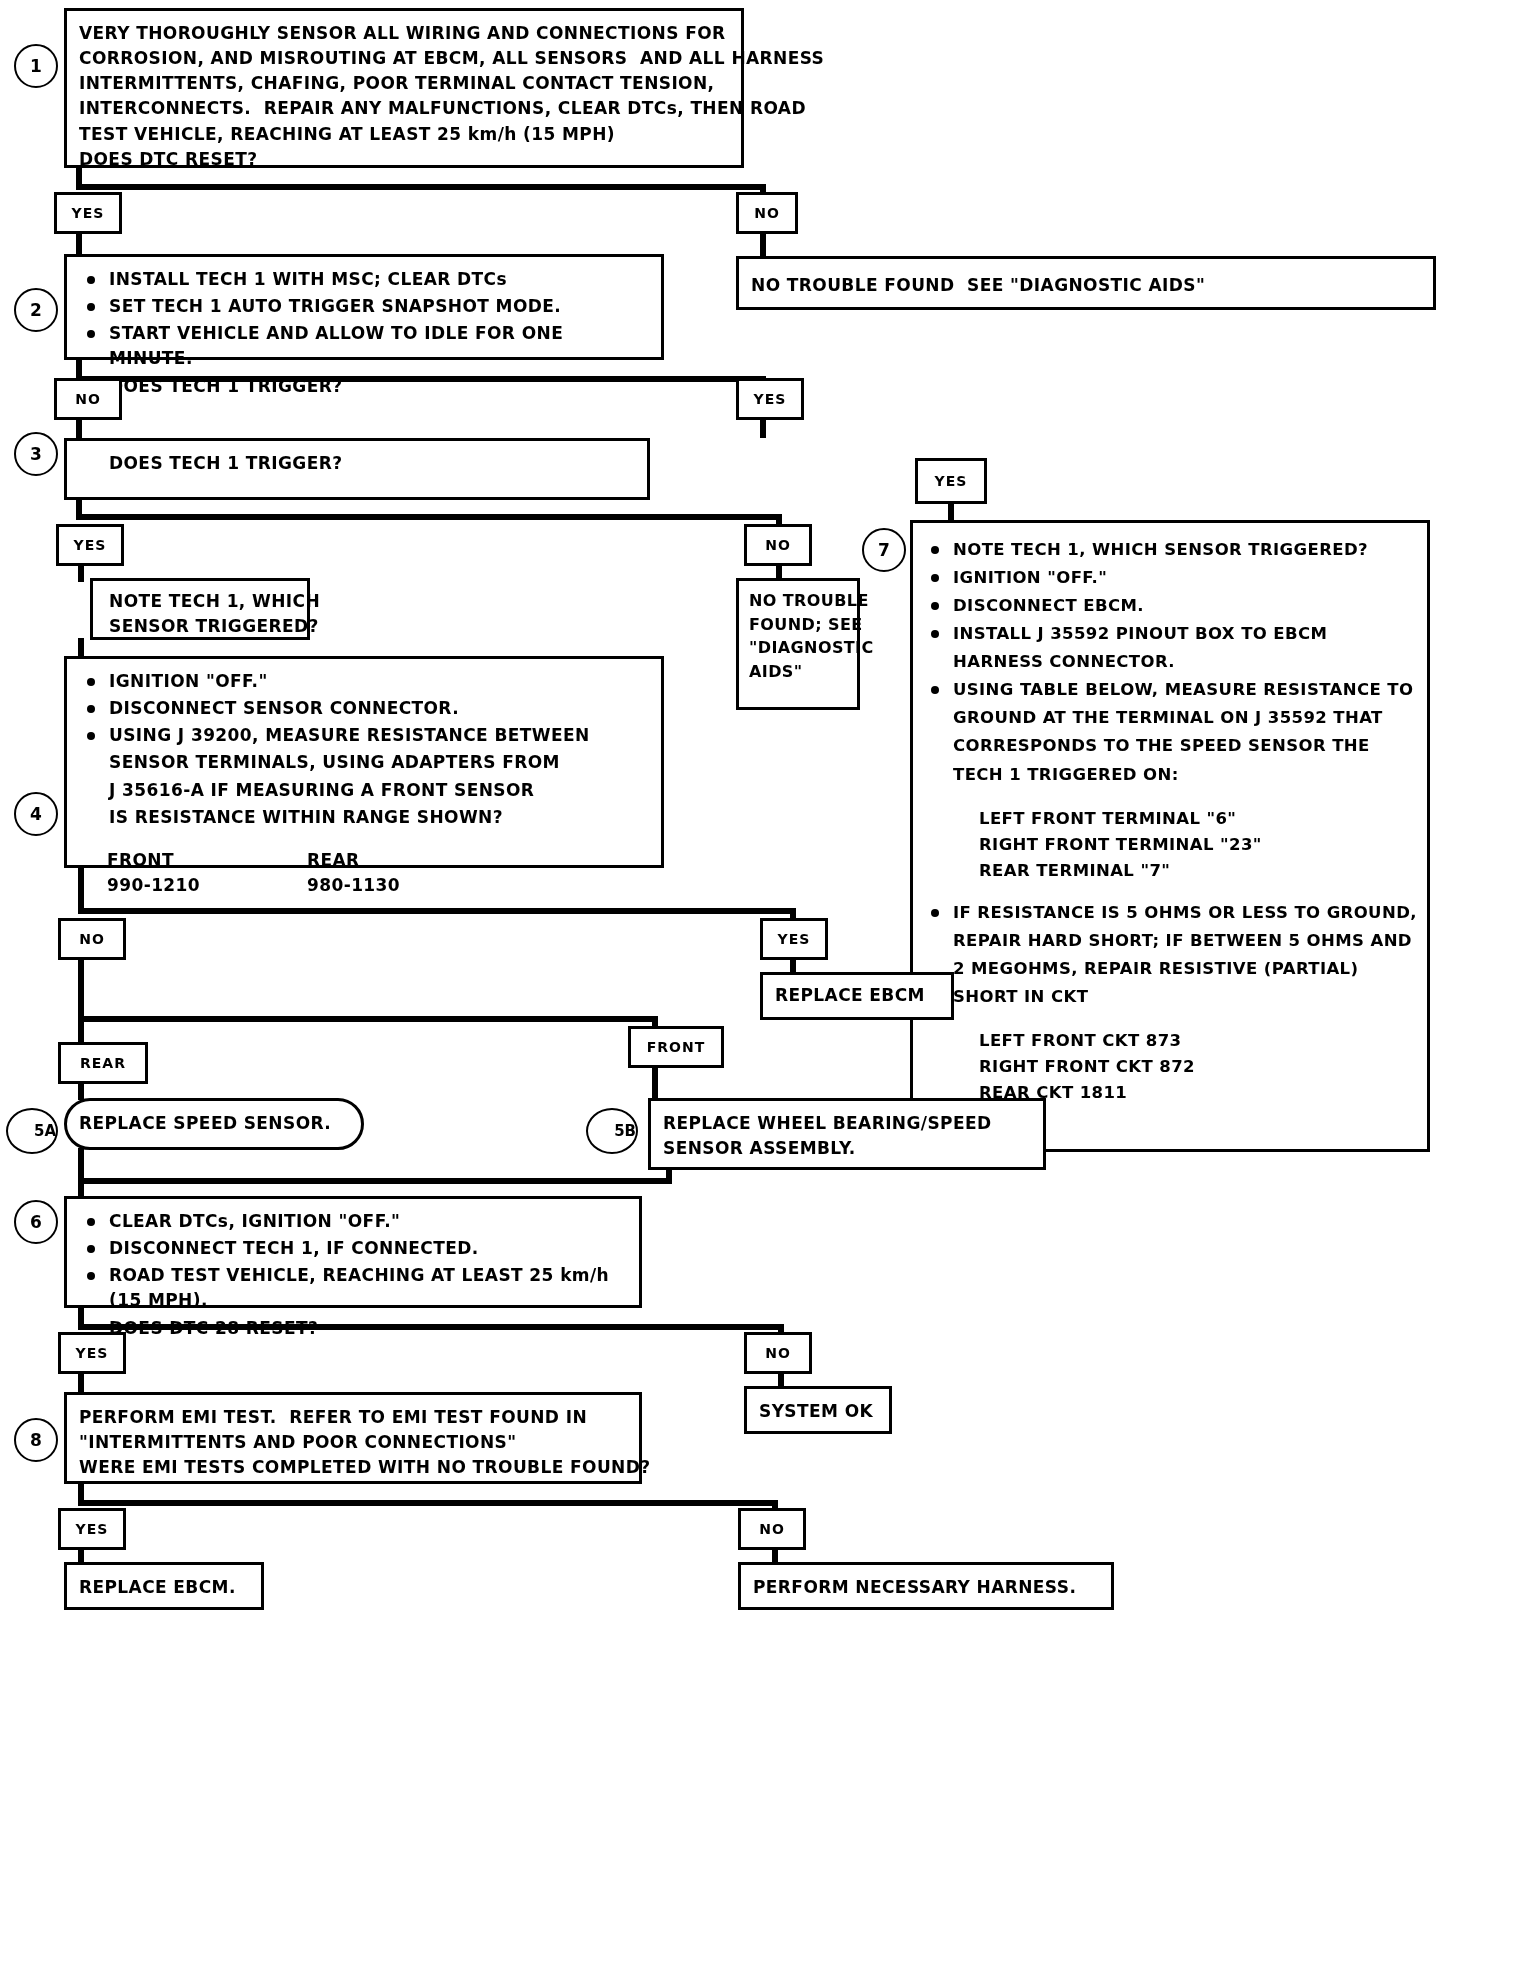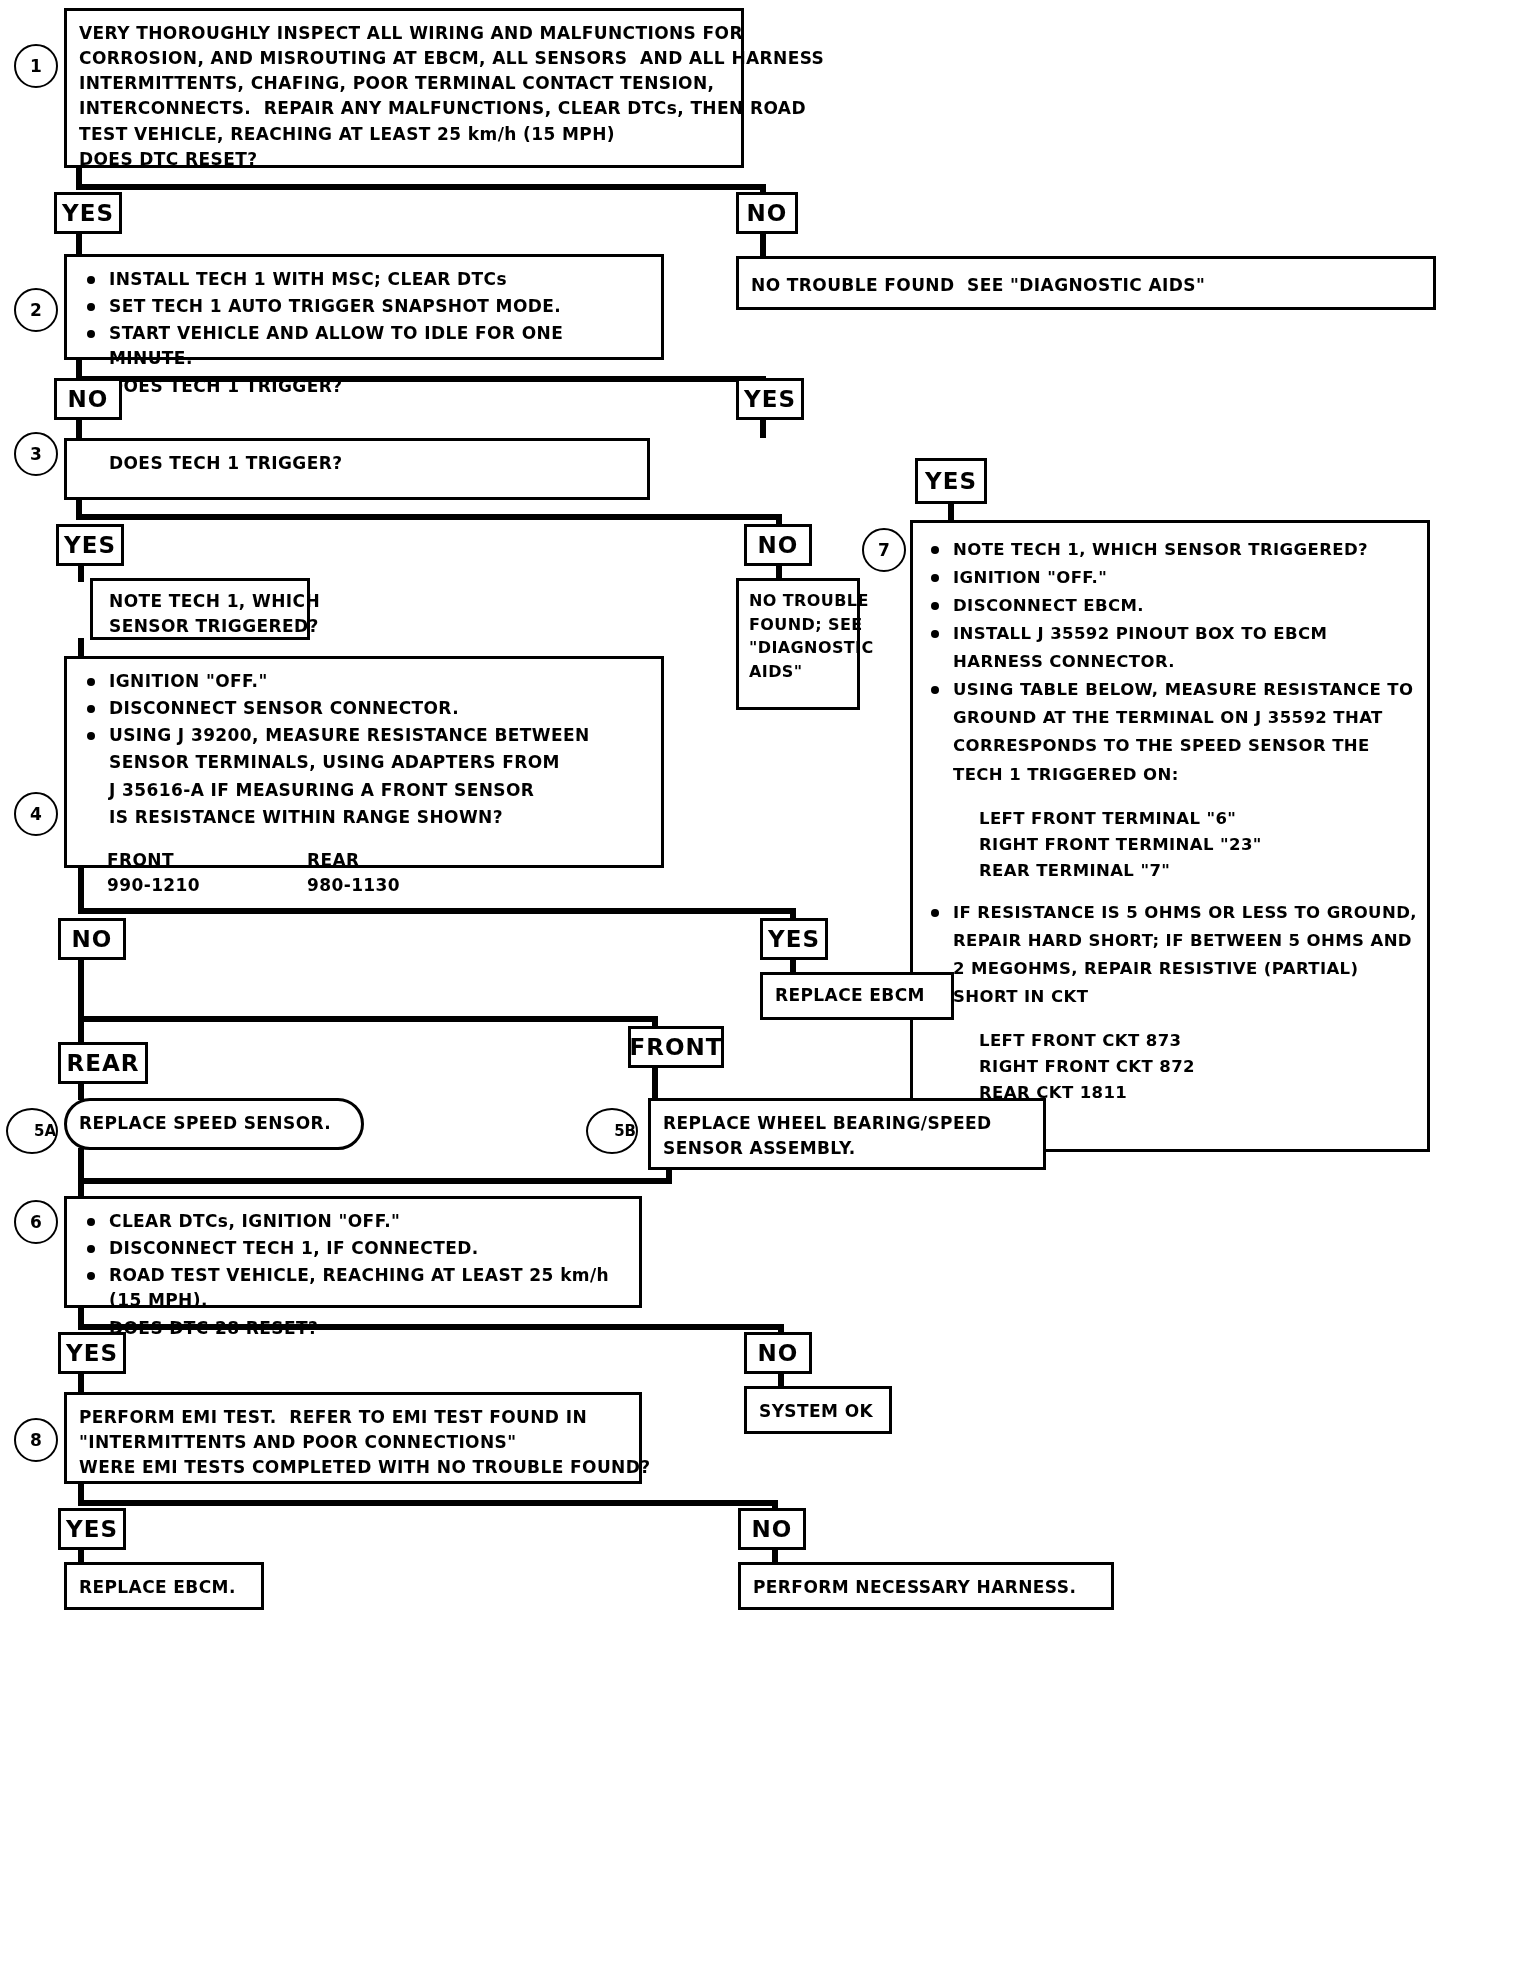--- a/index.html
+++ b/index.html
@@ -29,21 +29,21 @@
   }
   .box .ln{white-space:pre;}
   .small-box{
     position:absolute;
     box-sizing:border-box;
     border:3px solid #000;
     background:#fff;
     display:flex;
     align-items:center;
     justify-content:center;
-    font-size:23px;
+    font-size:14px;
     font-weight:bold;
     letter-spacing:1px;
     z-index:6;
   }
   .circle{
     position:absolute;
     box-sizing:border-box;
     width:44px;height:44px;
     border:2px solid #000;
     border-radius:50%;
@@ -81,21 +81,21 @@
 </style>
 </head>
 <body>
 
 <div id="page">
 
   <div class="circle" style="left:14px;top:44px;">
     <span>1</span>
   </div>
   <div class="box" style="left:64px;top:8px;width:680px;height:160px;">
-    <div class="ln">VERY THOROUGHLY INSPECT ALL WIRING AND MALFUNCTIONS FOR</div>
+    <div class="ln">VERY THOROUGHLY SENSOR ALL WIRING AND CONNECTIONS FOR</div>
     <div class="ln">CORROSION, AND MISROUTING AT EBCM, ALL SENSORS  AND ALL HARNESS</div>
     <div class="ln">INTERMITTENTS, CHAFING, POOR TERMINAL CONTACT TENSION,</div>
     <div class="ln">INTERCONNECTS.  REPAIR ANY MALFUNCTIONS, CLEAR DTCs, THEN ROAD</div>
     <div class="ln">TEST VEHICLE, REACHING AT LEAST 25 km/h (15 MPH)</div>
     <div class="ln">DOES DTC RESET?</div>
   </div>
 
   <div class="h" style="left:76px;top:184px;width:690px;"></div>
   <div class="v" style="left:76px;top:168px;height:22px;"></div>
   <div class="v" style="left:760px;top:184px;height:12px;"></div>

